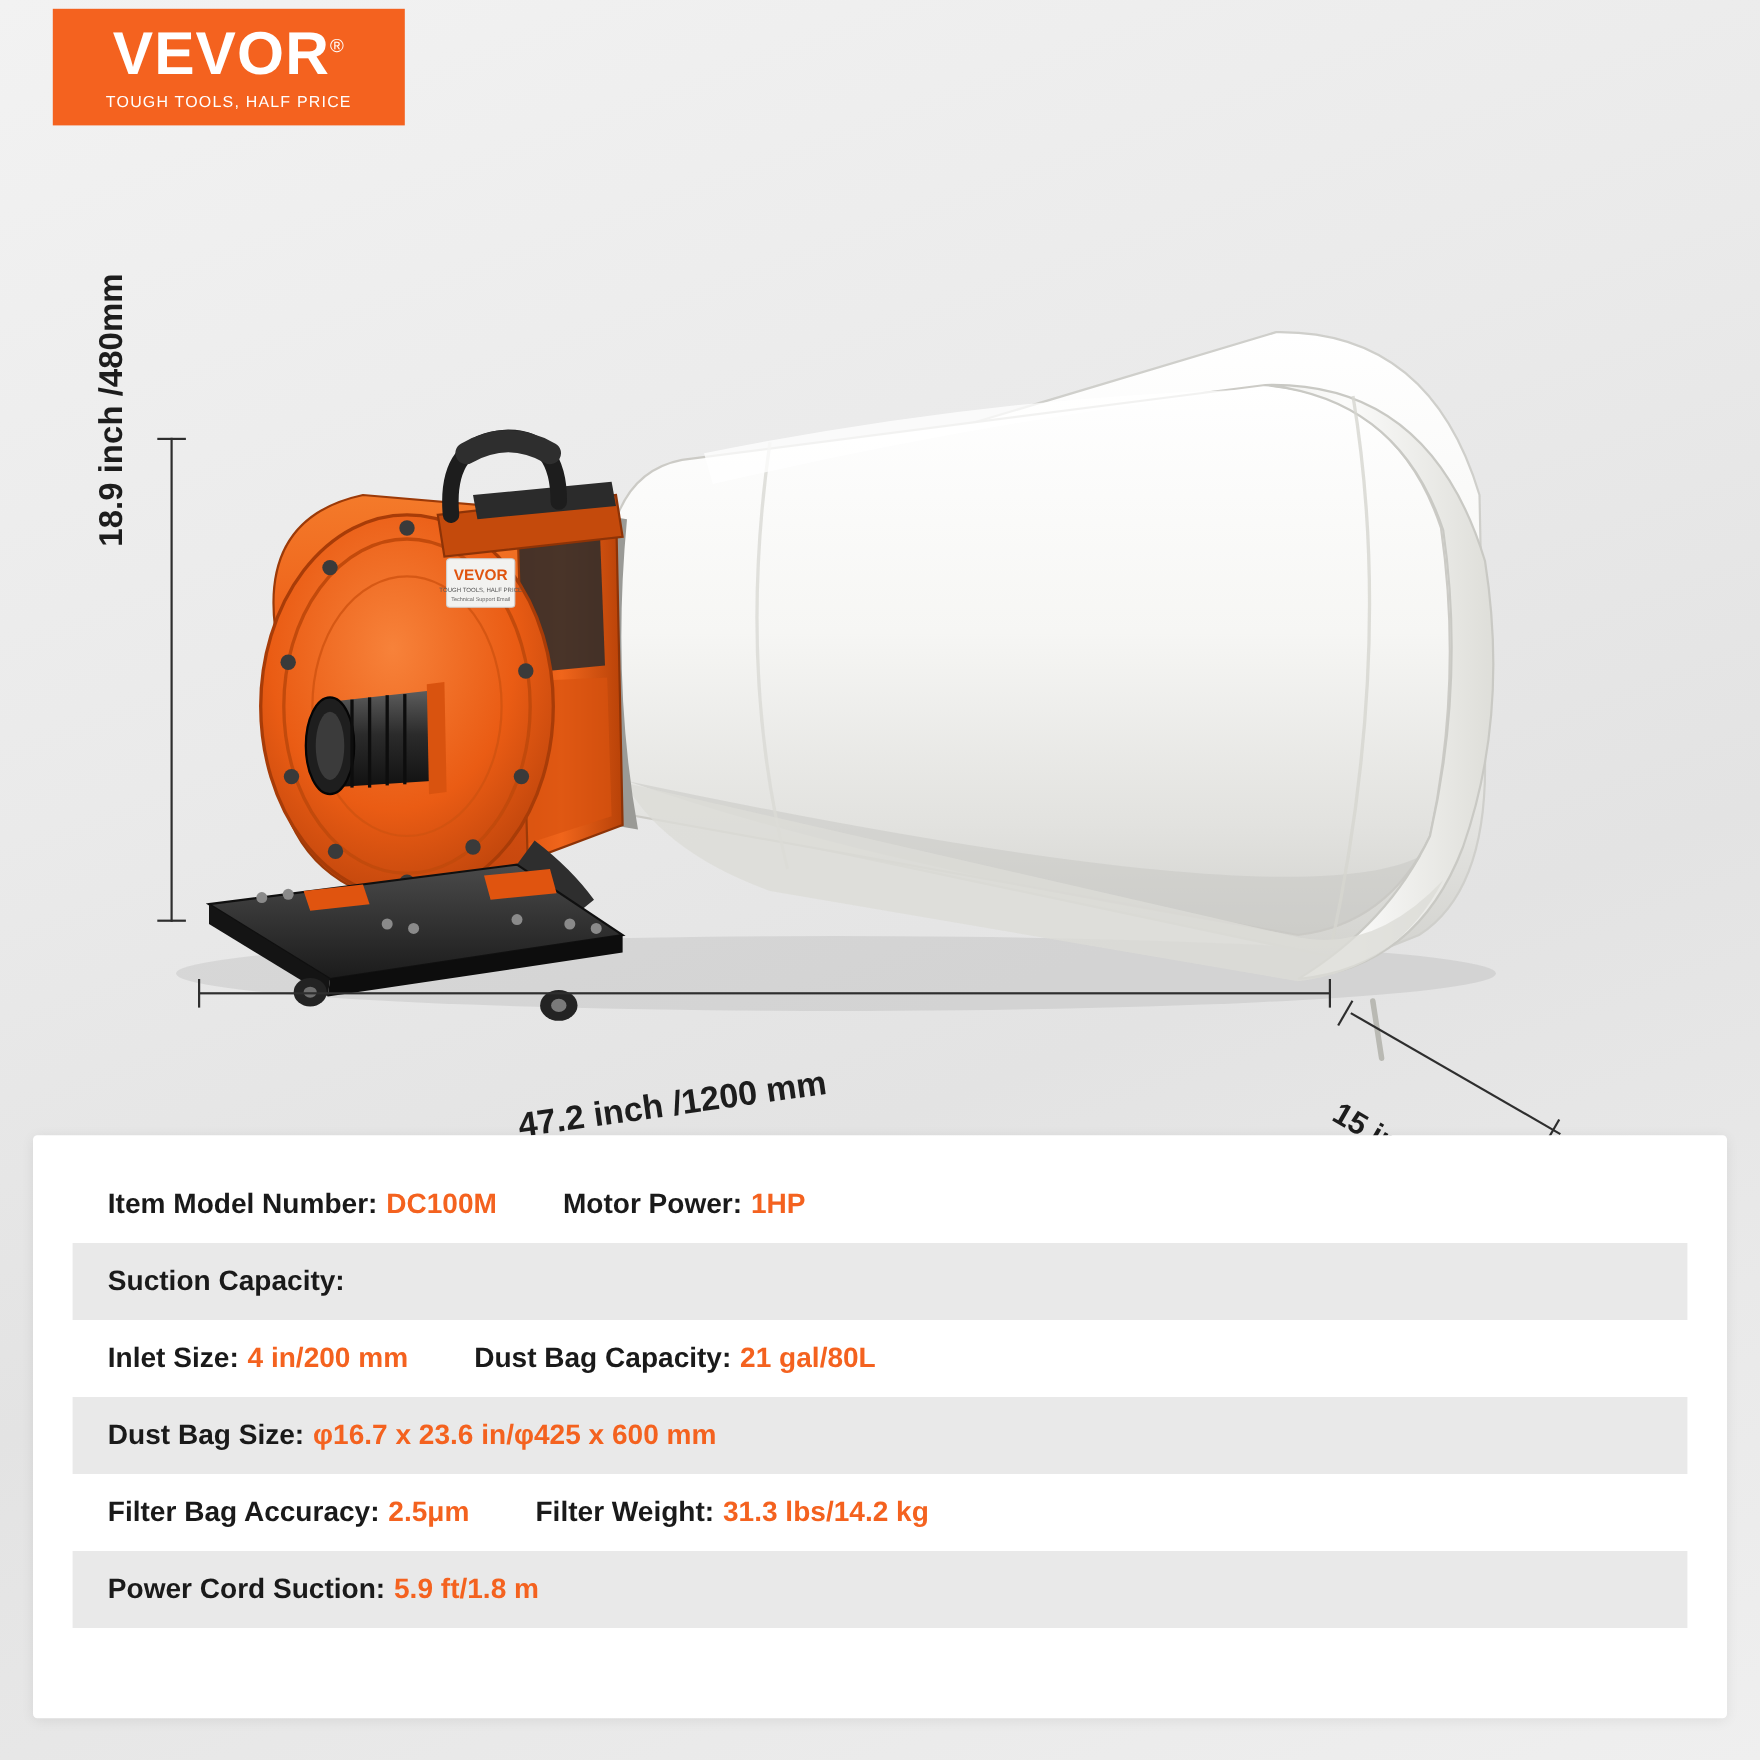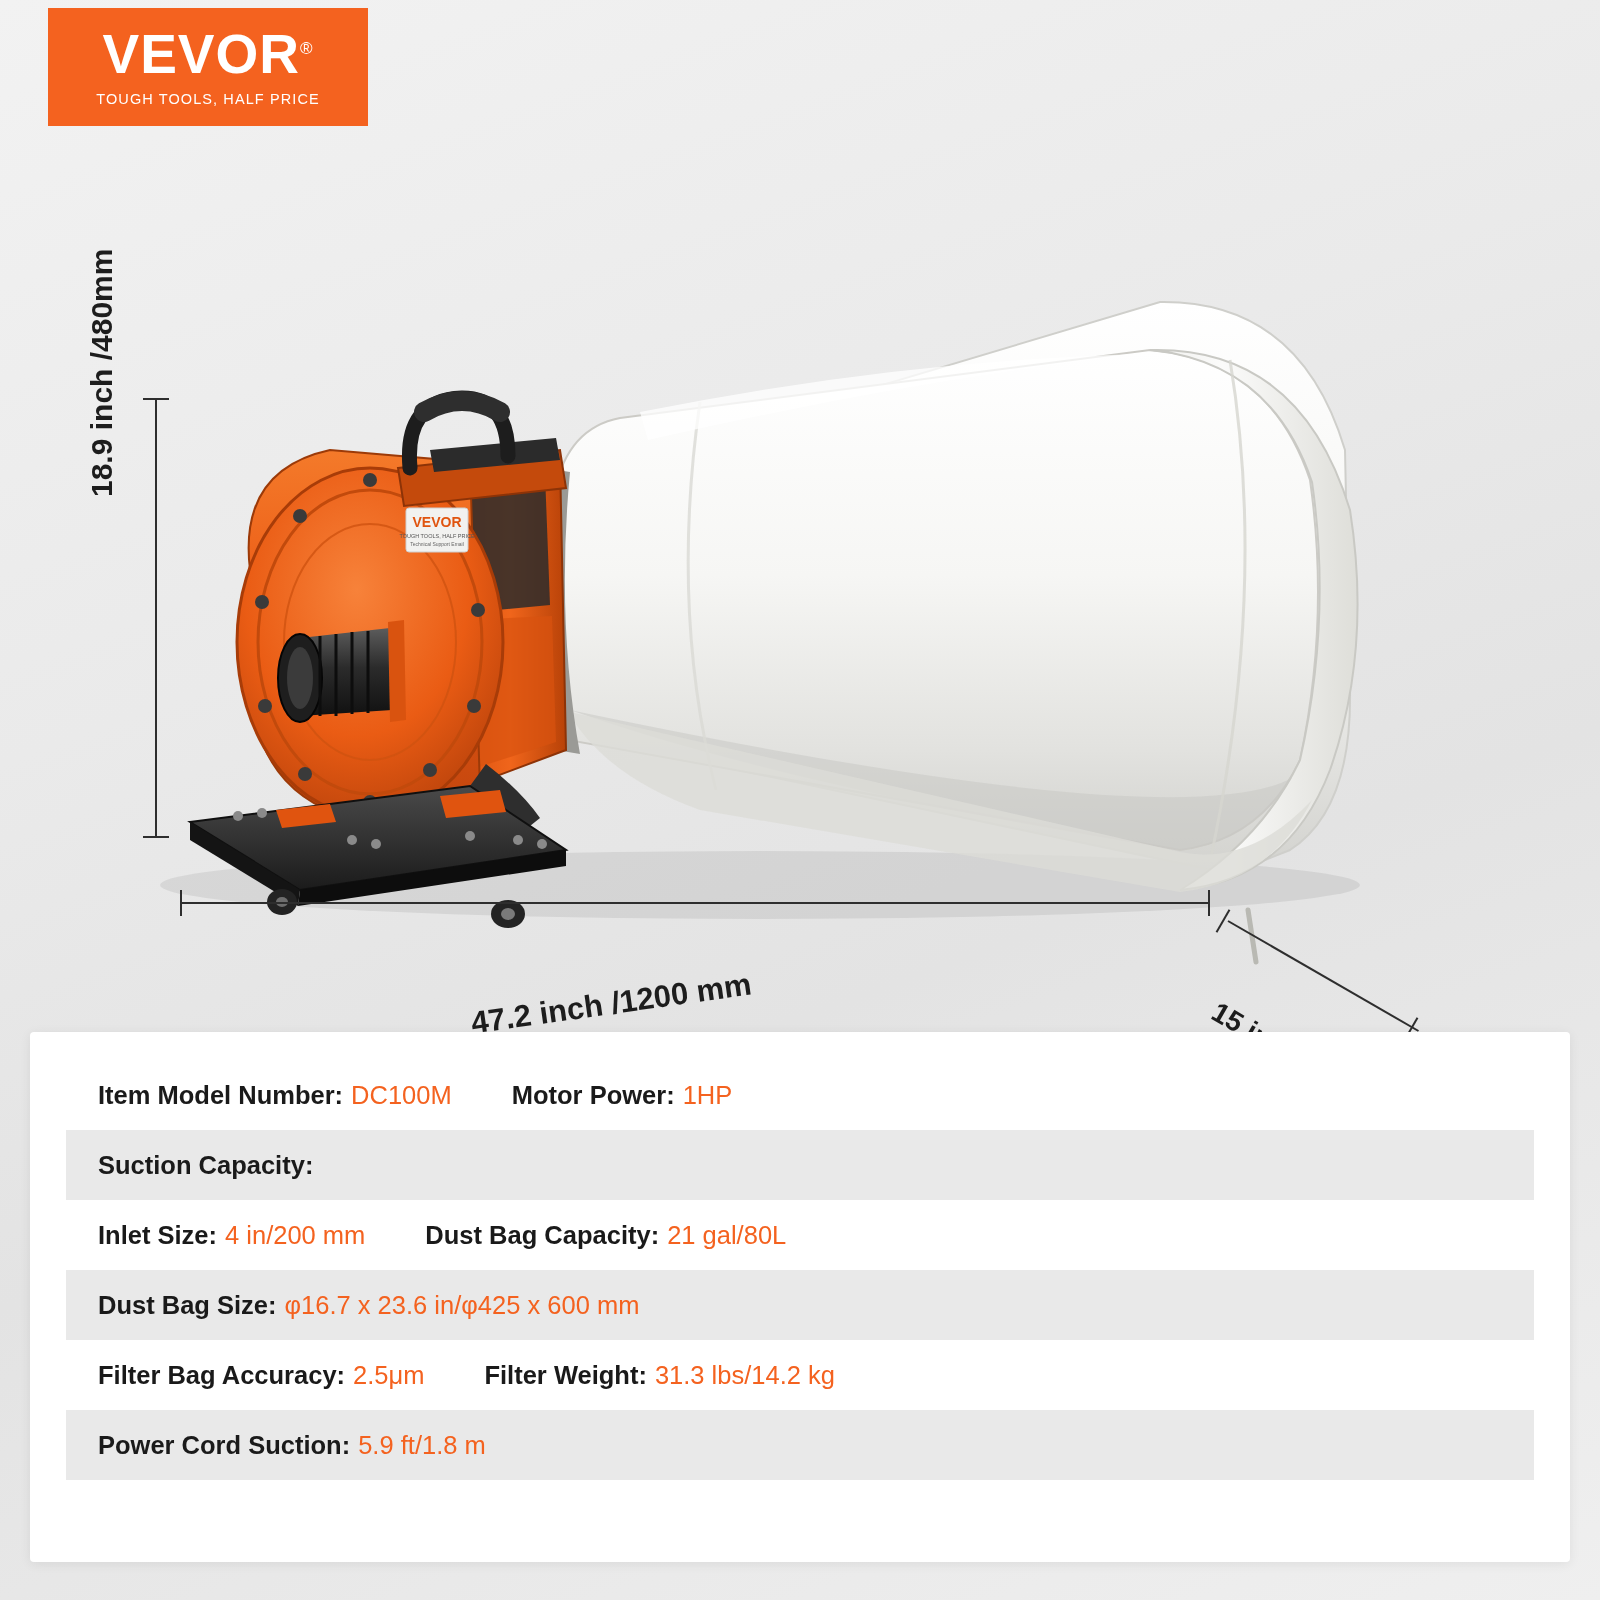--- a/index.html
+++ b/index.html
@@ -10,21 +10,21 @@
     position: relative;
     font-family: "Liberation Sans", sans-serif;
     background: linear-gradient(160deg, #f2f2f2 0%, #eaeaea 35%, #e3e3e3 60%, #efefef 100%);
     overflow: hidden;
   }
 
   
   .logo-box {
     position: absolute;
     left: 48px; top: 8px;
-    width: 320px; height: 118px;
+    width: 320px; height: 106px;
     background: #f4621f;
     display: flex;
     flex-direction: column;
     align-items: center;
     justify-content: center;
   }
   .logo-word {
     color: #ffffff;
     font-size: 55px;
     font-weight: bold;
@@ -135,21 +135,21 @@
     height: 70px;
     display: flex;
     align-items: center;
     padding-left: 32px;
     font-size: 25.5px;
     color: #1a1a1a;
     font-weight: bold;
     white-space: nowrap;
   }
   .spec-row.alt { background: #e9e9e9; }
-  .spec-val { color: #f4621f; font-weight: normal; margin-left: 8px; }
+  .spec-val { color: #f4621f; font-weight: bold; margin-left: 8px; }
   .spec-pair { display: flex; align-items: center; }
   .spec-gap { display: inline-block; width: 60px; }
 </style>
 </head>
 <body>
 
 <div class="logo-box">
   <div class="logo-word">
     <span>VEVOR</span><span class="logo-reg">®</span>
   </div>

